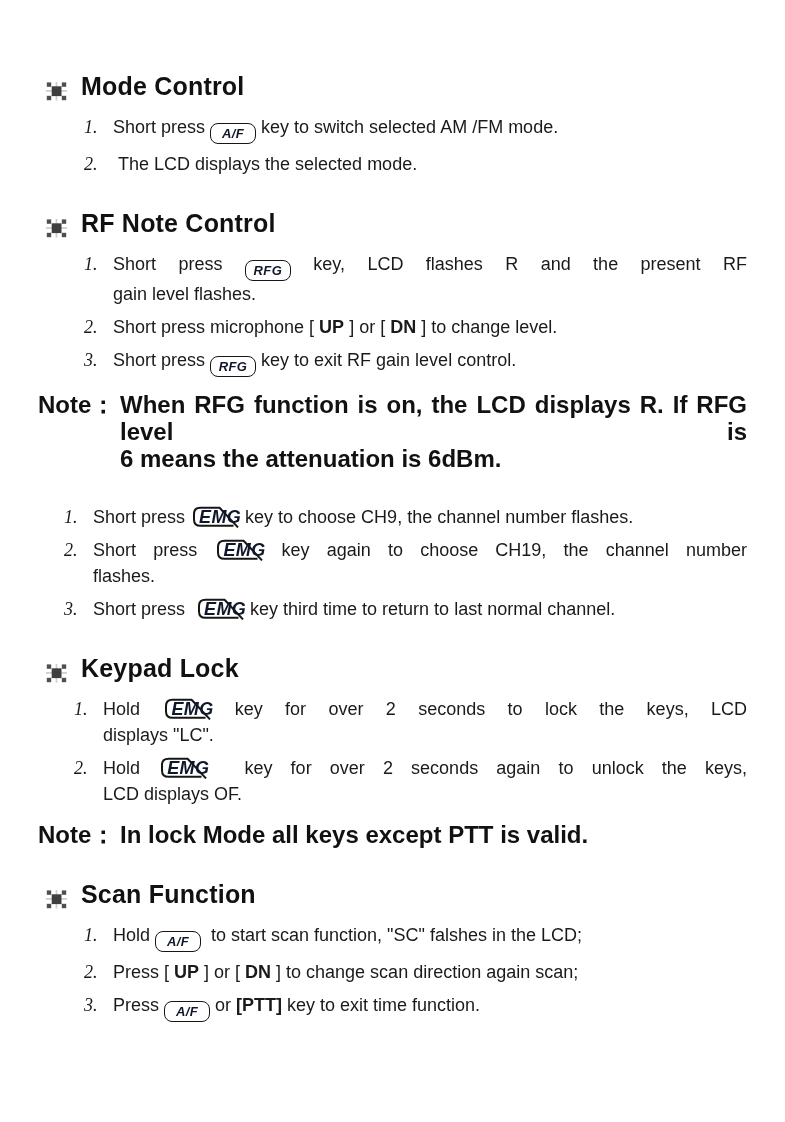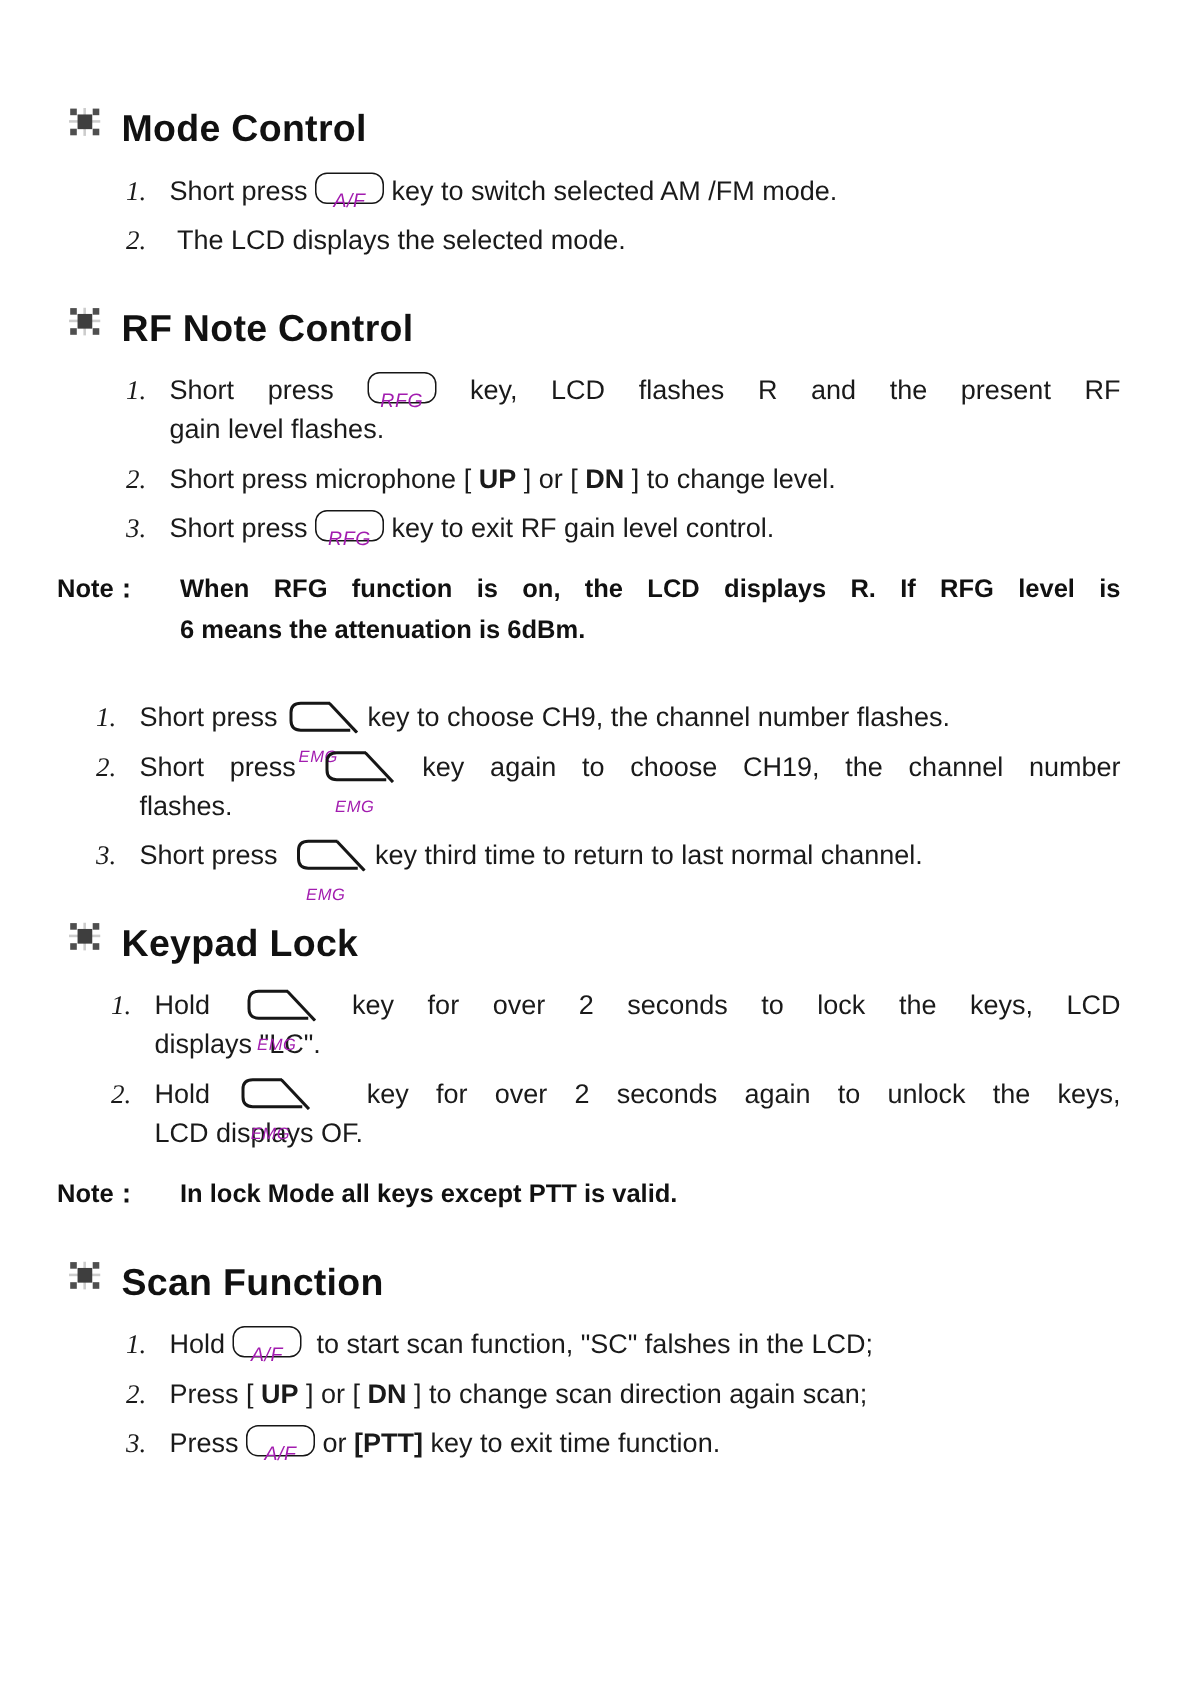--- a/index.html
+++ b/index.html
@@ -4,21 +4,21 @@
 <style>
   html,body{margin:0;padding:0;background:#ffffff;}
   .page{
     width:785px;height:1122px;box-sizing:border-box;
     background:#ffffff;color:#1a1a1a;overflow:hidden;position:relative;
     font-family:"Liberation Sans",sans-serif;
     padding-top:72px;
   }
   .section{margin-top:32px;}
   .section:first-child{margin-top:0;}
-  .heading{display:flex;align-items:flex-start;gap:14px;margin-left:46px;margin-bottom:13px;}
+  .heading{display:flex;align-items:flex-end;gap:14px;margin-left:46px;margin-bottom:13px;}
   .heading .marker{width:21px;height:19px;flex-shrink:0;}
   .heading .marker svg{display:block;}
   .heading h2{margin:0;font-size:25px;line-height:29px;font-weight:700;color:#111;letter-spacing:.2px;}
 
   .item{display:flex;margin-bottom:7px;}
   .ind-a .item{margin-left:84px;width:663px;}
   .ind-b .item{margin-left:64px;width:683px;}
   .ind-c .item{margin-left:74px;width:673px;}
   .num{
     font-family:"Liberation Serif",serif;font-style:italic;
@@ -29,28 +29,28 @@
   .line.j{text-align:justify;text-align-last:justify;}
   .seg-b{font-weight:700;}
 
   .key{display:inline-flex;position:relative;vertical-align:-5px;}
   .key.round{
     align-items:center;justify-content:center;
     height:21px;min-width:46px;box-sizing:border-box;
     border:1.8px solid #161616;border-radius:8px;padding:0 6px;background:#fff;
   }
   .key .klabel{
-    font-style:italic;font-weight:400;font-size:13px;letter-spacing:.4px;
-    line-height:1;color:#a21caf;white-space:nowrap;margin-top:16px;
+    font-style:italic;font-weight:700;font-size:13px;letter-spacing:.4px;
+    line-height:1;color:#0f172a;white-space:nowrap;
   }
   .key.emg{width:50px;height:22px;vertical-align:-5px;}
   .key.emg svg{position:absolute;left:0;top:0;}
-  .key.emg .klabel{position:absolute;left:9px;top:17px;font-size:11px;}
-
-  .note{display:flex;margin-top:14px;font-weight:700;font-size:17px;line-height:27px;color:#111;}
+  .key.emg .klabel{position:absolute;left:9px;top:2px;font-size:18px;}
+
+  .note{display:flex;margin-top:14px;font-weight:700;font-size:24px;line-height:27px;color:#111;}
   .note .nlabel{margin-left:38px;width:82px;flex-shrink:0;}
   .note .ntext{width:627px;}
   .note .nline{display:block;}
   .note .nline.j{text-align:justify;text-align-last:justify;}
 </style>
 </head>
 <body>
 
 <div class="page">
   <div id="doc">

